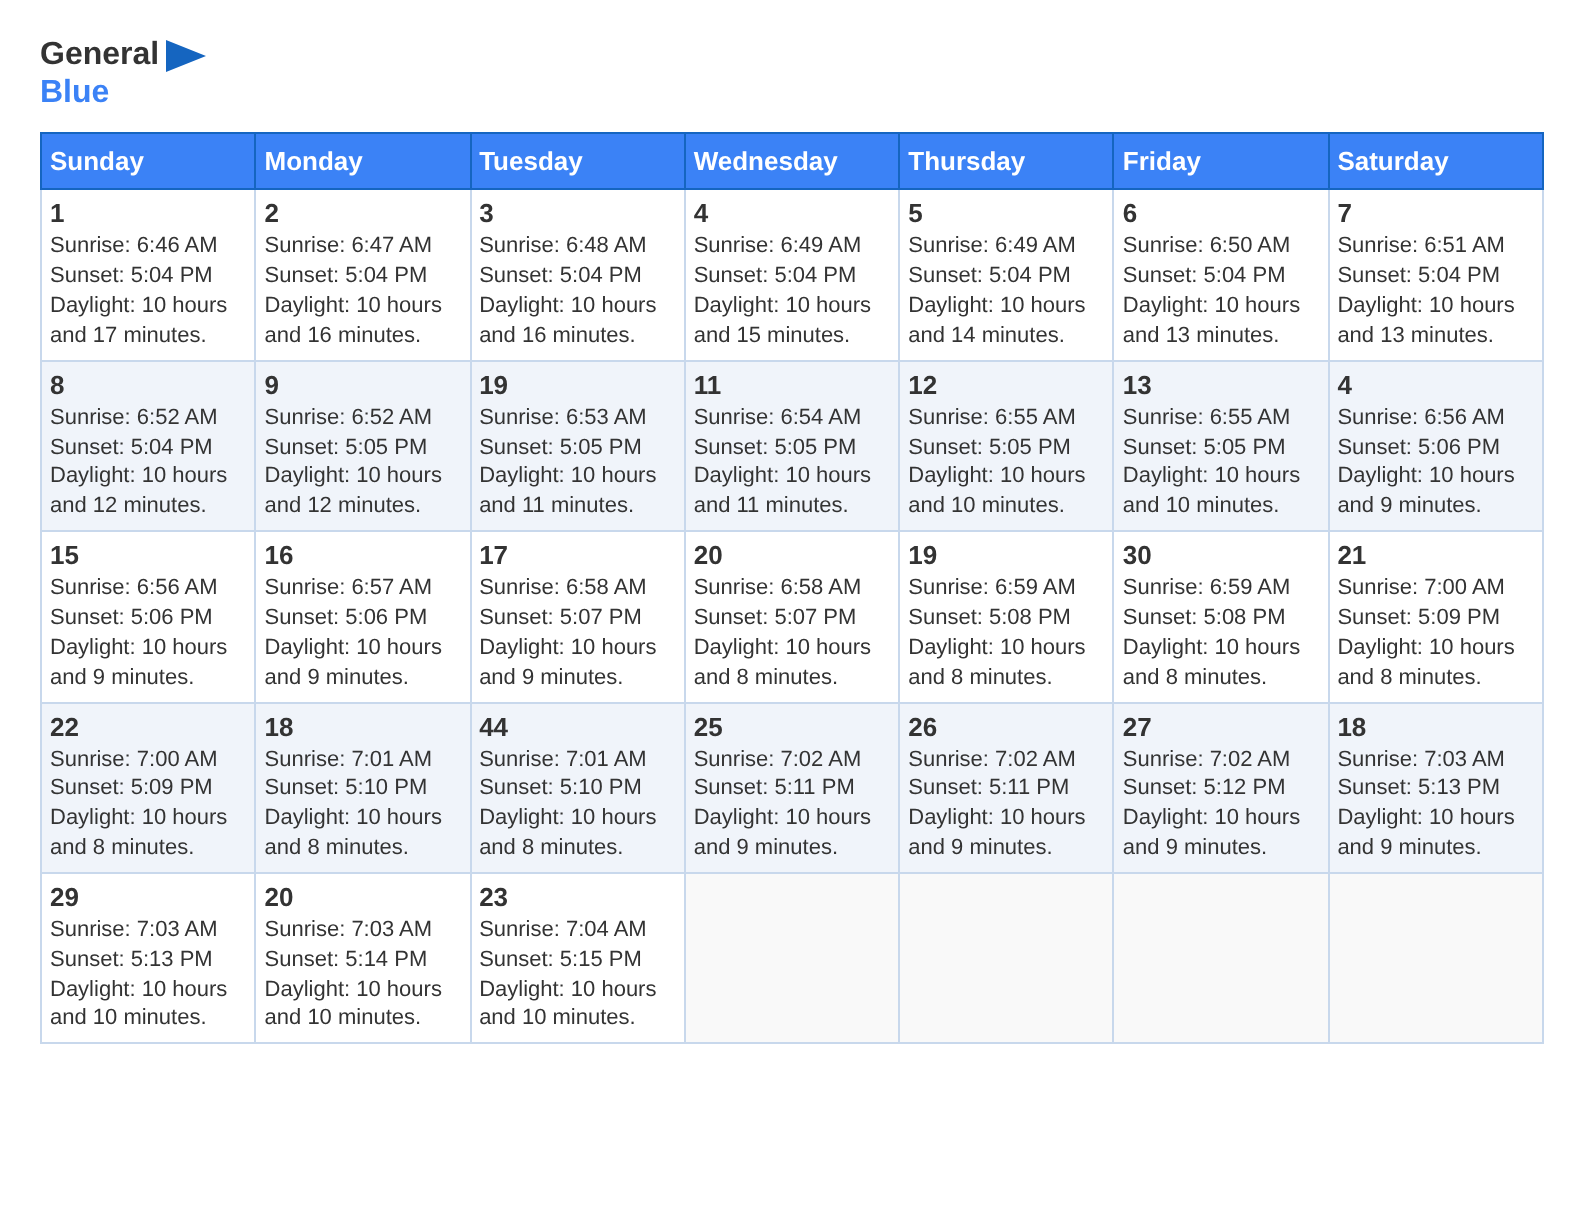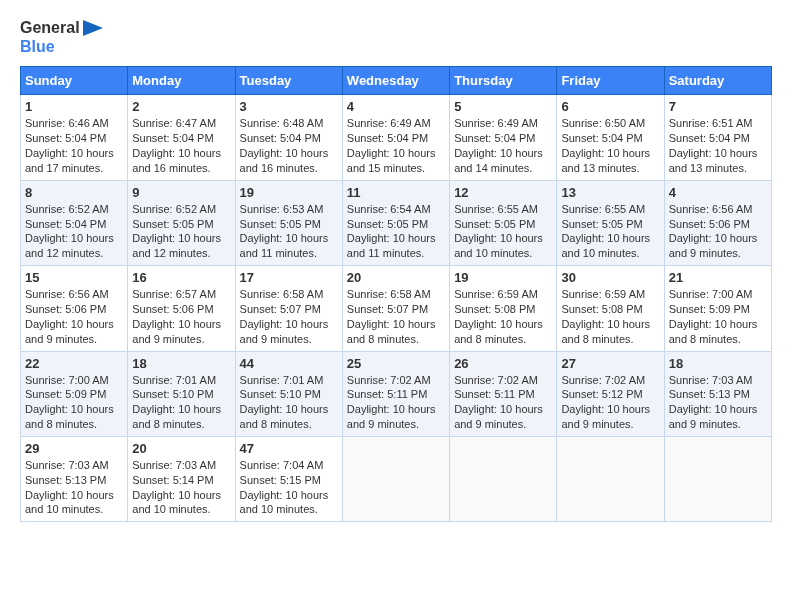--- a/index.html
+++ b/index.html
@@ -364,21 +364,21 @@
           </td>
           <td>
             <span class="day-number">20</span>
           <div class="day-info">
             Sunrise: 7:03 AM<br>
             Sunset: 5:14 PM<br>
             Daylight: 10 hours and 10 minutes.
           </div>
           </td>
           <td>
-            <span class="day-number">47</span>
+            <span class="day-number">23</span>
           <div class="day-info">
             Sunrise: 7:04 AM<br>
             Sunset: 5:15 PM<br>
             Daylight: 10 hours and 10 minutes.
           </div>
           </td>
           <td class="empty-cell"></td>
           <td class="empty-cell"></td>
           <td class="empty-cell"></td>
           <td class="empty-cell"></td>

